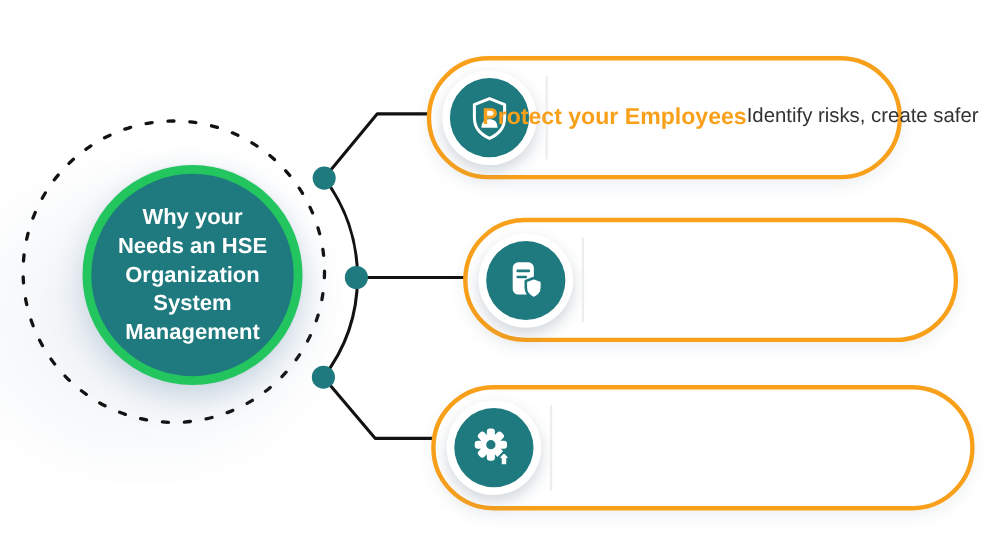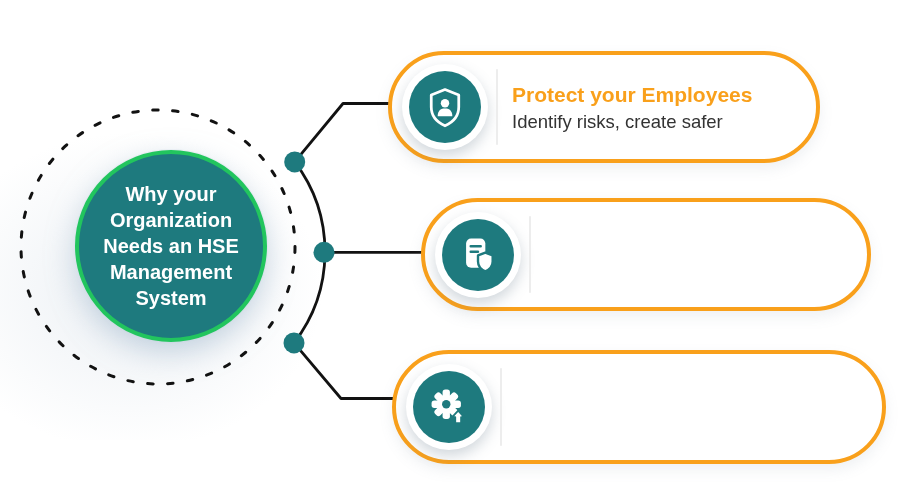--- a/index.html
+++ b/index.html
@@ -12,21 +12,21 @@
   }
   .ambient-glow{
     position:absolute;left:-50px;top:110px;width:400px;height:330px;
     background:radial-gradient(ellipse at 45% 55%, rgba(185,200,215,0.28), rgba(185,200,215,0) 62%);
     z-index:0;
   }
   .lines-svg{position:absolute;left:0;top:0;z-index:1;}
   
   .hub-circle{
     position:absolute;left:75px;top:150px;width:184px;height:184px;
-    background:#1E7A7E;border:4px solid #22c55e;border-radius:50%;
+    background:#1E7A7E;border:8px solid #22c55e;border-radius:50%;
     box-shadow:0 10px 28px rgba(150,175,200,0.5), 0 0 0 1px rgba(235,240,245,0.6);
     display:flex;align-items:center;justify-content:center;
     z-index:2;text-align:center;
   }
   .hub-text{color:#ffffff;font-weight:700;font-size:20px;line-height:26px;width:170px;}
   
   .card{
     position:absolute;
     background:#ffffff;border:4px solid #F9A01B;border-radius:58px;
     box-shadow:0 6px 14px rgba(120,140,160,0.12);
@@ -43,21 +43,21 @@
     display:flex;align-items:center;justify-content:center;
   }
   .icon-disc{
     width:72px;height:72px;border-radius:50%;background:#1E7A7E;
     display:flex;align-items:center;justify-content:center;
   }
   .divider{
     width:2px;height:74%;background:#ededed;border-radius:1px;
     margin-left:8px;margin-right:14px;flex:0 0 auto;
   }
-  .card-text{display:flex;flex-direction:column;justify-content:center;min-width:0;}
+  .card-text{display:flex;flex-direction:row;justify-content:center;min-width:0;}
   .card-title{
     color:#F9A01B;font-weight:700;font-size:21px;line-height:27px;
     white-space:nowrap;margin-bottom:2px;
   }
   .card-desc{color:#333333;font-size:18.5px;line-height:24px;white-space:nowrap;}
 </style>
 </head>
 <body>
 
 <div class="stage">
@@ -71,24 +71,24 @@
     <path d="M324 252.3 L423 252.3" fill="none" stroke="#121212" stroke-width="2.8"></path>
     <path d="M294 342.9 L341 398.5 L396 398.5" fill="none" stroke="#121212" stroke-width="2.8" stroke-linejoin="round"></path>
     <circle cx="294.7" cy="161.9" r="10.5" fill="#1E7A7E"></circle>
     <circle cx="324" cy="252.3" r="10.5" fill="#1E7A7E"></circle>
     <circle cx="294" cy="342.9" r="10.5" fill="#1E7A7E"></circle>
   </svg>
 
   <div class="hub-circle">
     <div class="hub-text">
       <div>Why your</div>
+      <div>Needs an HSE</div>
       <div>Organization</div>
-      <div>Needs an HSE</div>
+      <div>System</div>
       <div>Management</div>
-      <div>System</div>
     </div>
   </div>
 
   <div class="card card-1">
     <div class="icon-ring">
       <div class="icon-disc">
         <svg width="44" height="44" viewBox="-24 -24 48 48">
           <path d="M0 -19 L15 -13 V0 C15 10 9 16.5 0 20.5 C-9 16.5 -15 10 -15 0 V-13 Z" fill="none" stroke="#ffffff" stroke-width="3" stroke-linejoin="round"></path>
           <circle cx="0" cy="-4" r="4.6" fill="#ffffff"></circle>
           <path d="M-8 10 C-8 3.5 -4.2 1.6 0 1.6 C4.2 1.6 8 3.5 8 10 Z" fill="#ffffff"></path>

